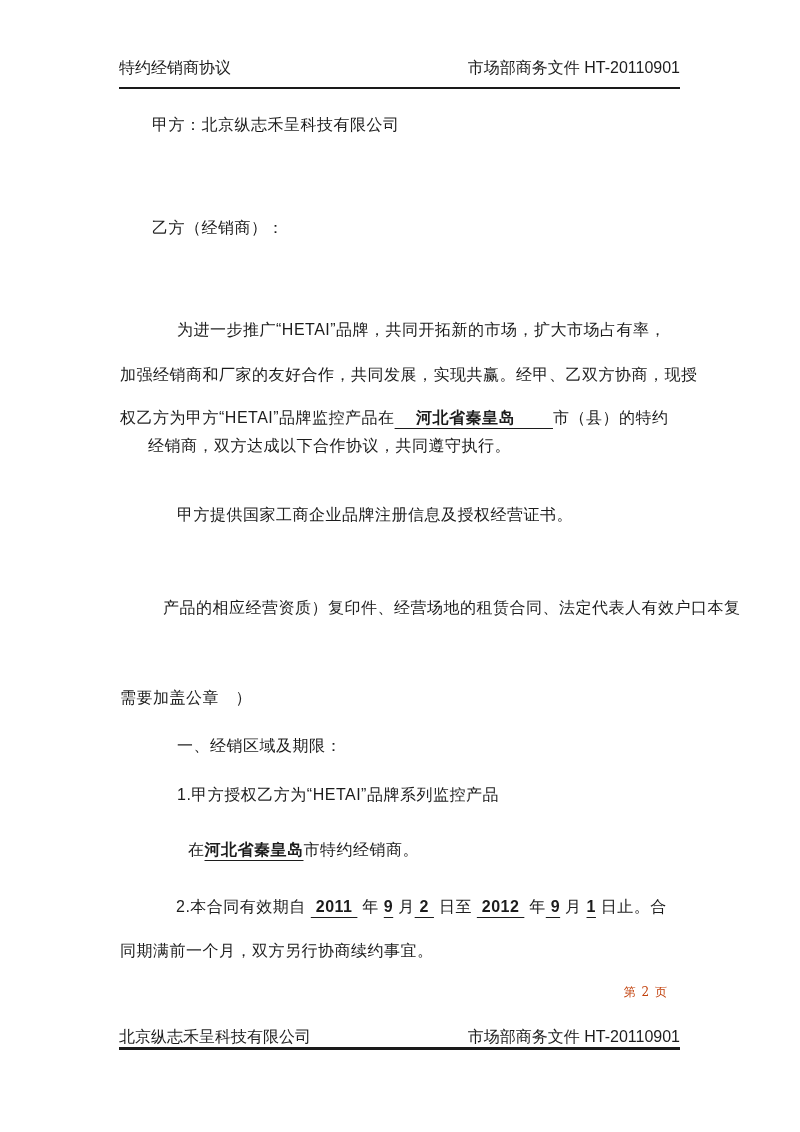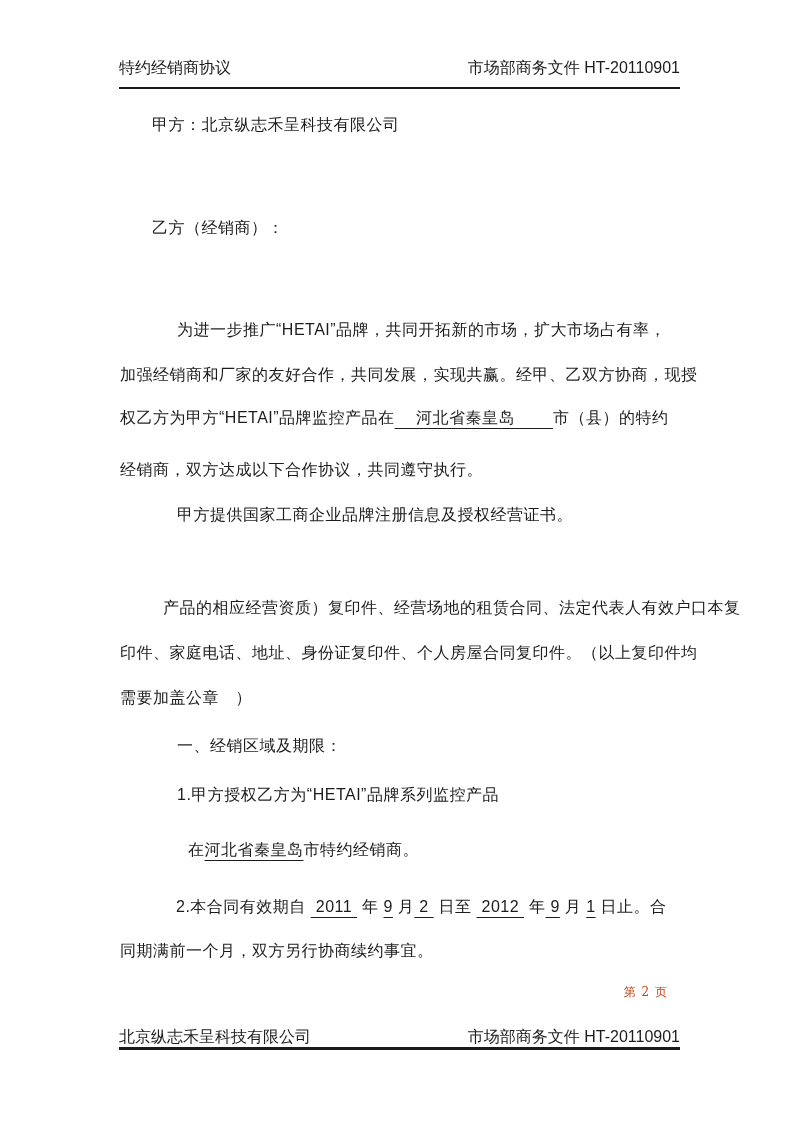--- a/index.html
+++ b/index.html
@@ -46,27 +46,28 @@
     font-size: 16px;
     line-height: 21px;
     white-space: pre;
     letter-spacing: 0.5px;
   }
   .seg-b { font-weight: normal; }
   .seg-u {
     text-decoration: underline;
     text-decoration-thickness: 1px;
     text-underline-offset: 5px;
+    font-weight: bold;
   }
   .line-1  { top: 114px; padding-left: 32px; }
   .line-2  { top: 217px; padding-left: 32px; }
   .line-3  { top: 319px; padding-left: 57px; }
   .line-4  { top: 364px; }
   .line-5  { top: 407px; }
-  .line-6  { top: 459px; }
+  .line-6  { top: 435px; margin-left: 28px; }
   .line-7  { top: 504px; padding-left: 57px; }
   .line-8  { top: 552px; padding-left: 57px; }
   .line-9  { top: 597px; margin-left: 43px; }
   .line-10 { top: 642px; }
   .line-11 { top: 687px; }
   .line-12 { top: 735px; padding-left: 57px; }
   .line-13 { top: 784px; padding-left: 57px; }
   .line-14 { top: 839px; padding-left: 68px; }
   .line-15 { top: 896px; padding-left: 56px; }
   .line-16 { top: 940px; }
@@ -115,21 +116,20 @@
 
   <div class="doc-body" id="doc-body">
       <div class="doc-line line-1"><span class="seg-b ">甲方</span><span class="">：北京纵志禾呈科技有限公司</span></div>
       <div class="doc-line line-2"><span class="seg-b ">乙方（经销商）：</span></div>
       <div class="doc-line line-3"><span class="">为进一步推广“HETAI”品牌，共同开拓新的市场，扩大市场占有率，</span></div>
       <div class="doc-line line-4"><span class="">加强经销商和厂家的友好合作，共同发展，实现共赢。经甲、乙双方协商，现授</span></div>
       <div class="doc-line line-5"><span class="">权乙方为甲方“HETAI”品牌监控产品在</span><span class="seg-u">　 河北省秦皇岛 　　</span><span class="">市（县）的特约</span></div>
       <div class="doc-line line-6"><span class="">经销商，双方达成以下合作协议，共同遵守执行。</span></div>
       <div class="doc-line line-7"><span class="">甲方提供国家工商企业品牌注册信息及授权经营证书。</span></div>
       <div class="doc-line line-9"><span class="">产品的相应经营资质）复印件、经营场地的租赁合同、法定代表人有效户口本复</span></div>
-      <div class="doc-line line-10"><span class="">印件、家庭电话、地址、身份证复印件、个人房屋合同复印件。（以上复印件均</span></div>
       <div class="doc-line line-12"><span class="seg-b ">一、经销区域及期限：</span></div>
       <div class="doc-line line-11"><span class="">需要加盖公章　）</span></div>
       <div class="doc-line line-13"><span class="">1.甲方授权乙方为“HETAI”品牌系列监控产品</span></div>
       <div class="doc-line line-14"><span class="">在</span><span class="seg-u">河北省秦皇岛</span><span class="">市特约经销商。</span></div>
       <div class="doc-line line-15"><span class="">2.本合同有效期自 </span><span class="seg-u"> 2011 </span><span class=""> 年 </span><span class="seg-u">9</span><span class=""> 月</span><span class="seg-u"> 2 </span><span class=""> 日至 </span><span class="seg-u"> 2012 </span><span class=""> 年</span><span class="seg-u"> 9</span><span class=""> 月 </span><span class="seg-u">1</span><span class=""> 日止。合</span></div>
       <div class="doc-line line-16"><span class="">同期满前一个月，双方另行协商续约事宜。</span></div>
     </div>
 
   <div class="page-num">第 2 页</div>
 

